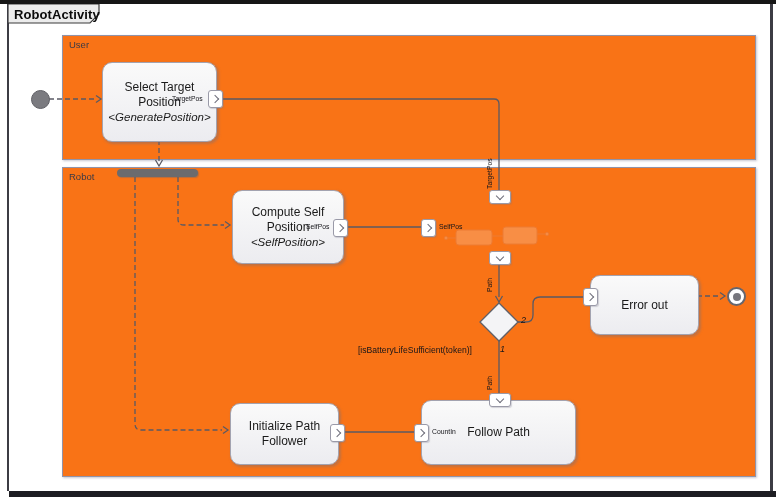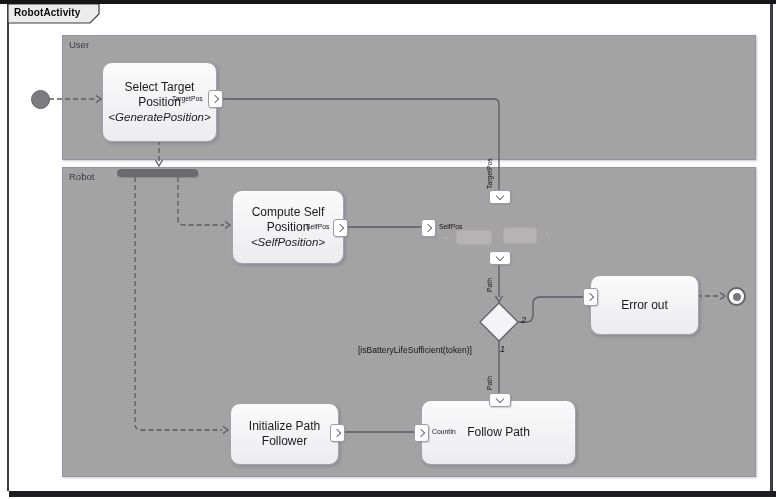--- a/index.html
+++ b/index.html
@@ -8,26 +8,26 @@
     font-family:"Liberation Sans","DejaVu Sans",sans-serif;color:#1a1a1a;
     overflow:hidden;
   }
   
   .frame-top{position:absolute;left:0;top:0;width:776px;height:4px;background:#161616;}
   .frame-bottom{position:absolute;left:9px;top:491px;width:767px;height:6px;background:#1d1d22;}
   .frame-left{position:absolute;left:7px;top:4px;width:2px;height:487px;background:#3c3c44;}
   .frame-right{position:absolute;left:770px;top:4px;width:3px;height:487px;background:#3c3c44;}
   .title-tab{position:absolute;left:8px;top:4px;width:92px;height:20px;}
   .title-text{
-    position:absolute;left:14px;top:7px;font-size:10px;font-weight:bold;color:#0a0a0a;
+    position:absolute;left:14px;top:7px;font-size:13px;font-weight:bold;color:#0a0a0a;
     letter-spacing:0.1px;white-space:nowrap;
   }
   
   .lane{
-    position:absolute;background:#a3a3a3;border:1px solid #9193a8;
+    position:absolute;background:#f97316;border:1px solid #9193a8;
     box-shadow:1px 1px 2px rgba(130,130,150,.45);
   }
   .lane-user{left:62px;top:35px;width:692px;height:123px;}
   .lane-robot{left:62px;top:167px;width:692px;height:308px;text-decoration:underline;}
   .lane-label{position:absolute;left:6px;top:3px;font-size:9.5px;color:#3a3a46;}
   
   .action{
     position:absolute;background:linear-gradient(#fafafa,#ececf0);
     border:1px solid #a3a3b0;border-radius:10px;
     box-shadow:1.5px 1.5px 2.5px rgba(110,110,130,.4);

